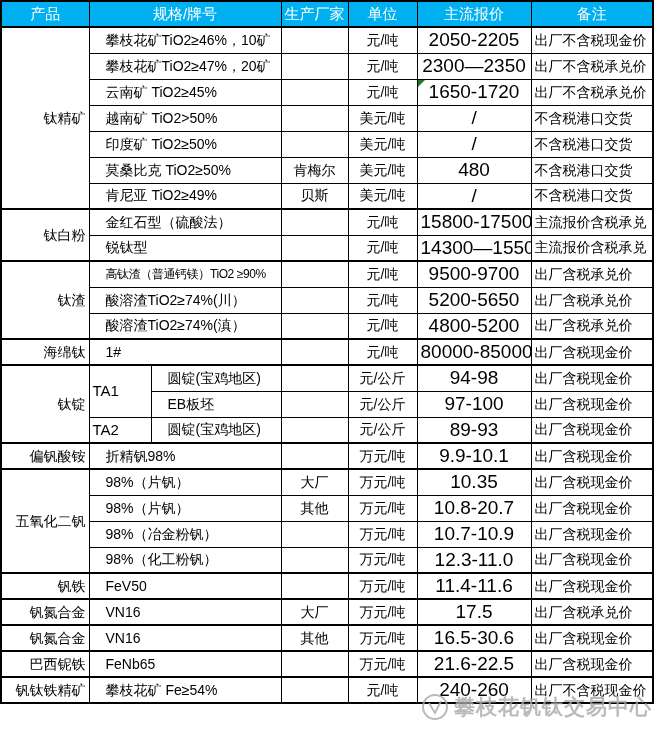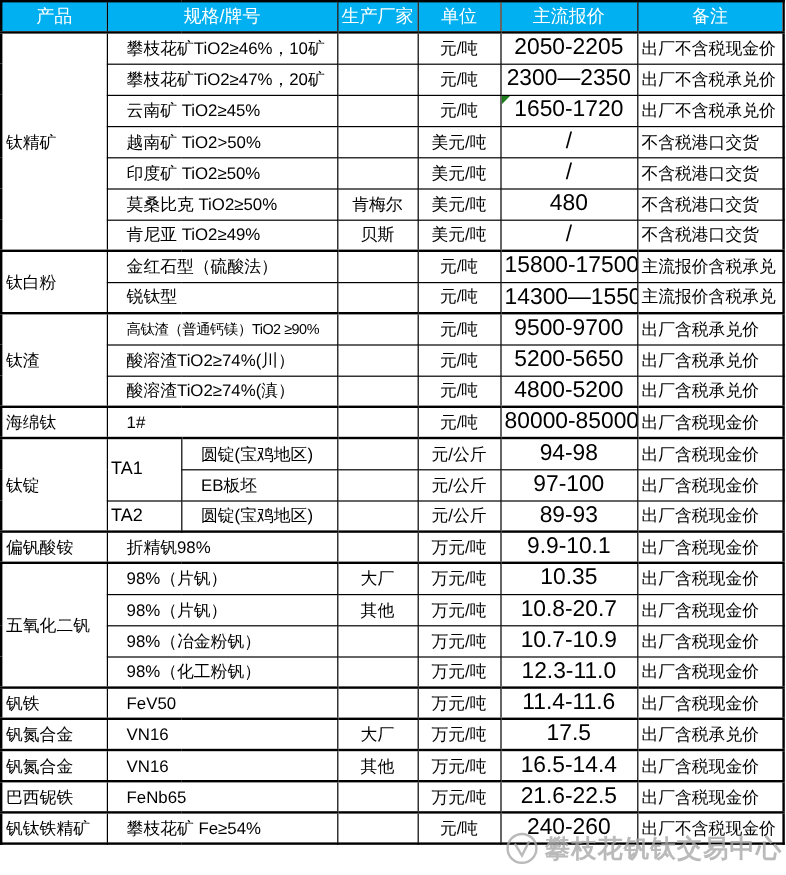--- a/index.html
+++ b/index.html
@@ -29,21 +29,21 @@
     vertical-align: middle;
   }
   thead th {
     background: var(--header-bg, #00B0F0);
     color: var(--header-text, #ffffff);
     font-size: 15px;
     font-weight: 500;
     text-align: center;
     border-bottom-width: 2px;
   }
-  td.c-product { text-align: left; }
+  td.c-product { text-align: right; }
   td.c-spec-head { text-align: left; font-size: 15px; }
   td.c-spec { text-align: left; padding-left: 16px; }
   td.c-maker, td.c-unit { text-align: center; }
   td.c-price { text-align: center; font-size: 19px; position: relative; }
   td.c-note { text-align: left; }
   td.small { font-size: 12px; letter-spacing: -0.4px; }
   tr.group-start td { border-top-width: 2px; }
   .comment-marker {
     position: absolute; left: 0; top: 0;
     width: 0; height: 0;
@@ -257,21 +257,21 @@
         <td class="c-maker">大厂</td>
         <td class="c-unit">万元/吨</td>
         <td class="c-price">17.5</td>
         <td class="c-note">出厂含税承兑价</td>
       </tr>
       <tr class="group-start">
         <td class="c-product" rowspan="1">钒氮合金</td>
         <td class="c-spec" colspan="2">VN16</td>
         <td class="c-maker">其他</td>
         <td class="c-unit">万元/吨</td>
-        <td class="c-price">16.5-14.4</td>
+        <td class="c-price">16.5-30.6</td>
         <td class="c-note">出厂含税现金价</td>
       </tr>
       <tr class="group-start">
         <td class="c-product" rowspan="1">巴西铌铁</td>
         <td class="c-spec" colspan="2">FeNb65</td>
         <td class="c-maker"></td>
         <td class="c-unit">万元/吨</td>
         <td class="c-price">21.6-22.5</td>
         <td class="c-note">出厂含税现金价</td>
       </tr>

